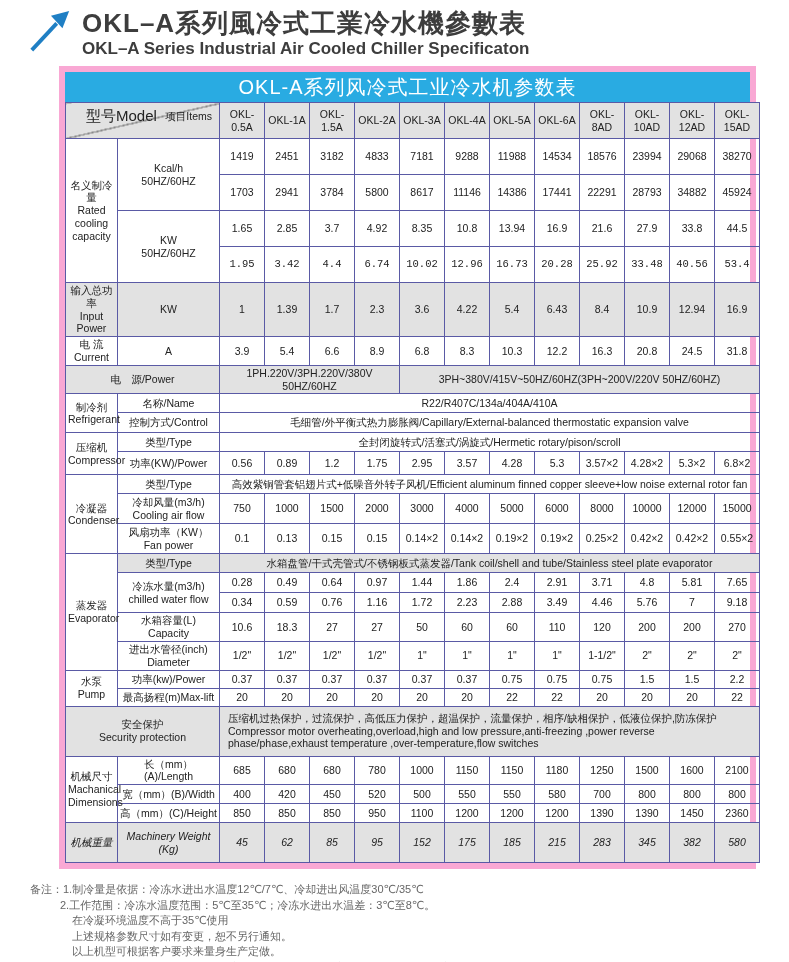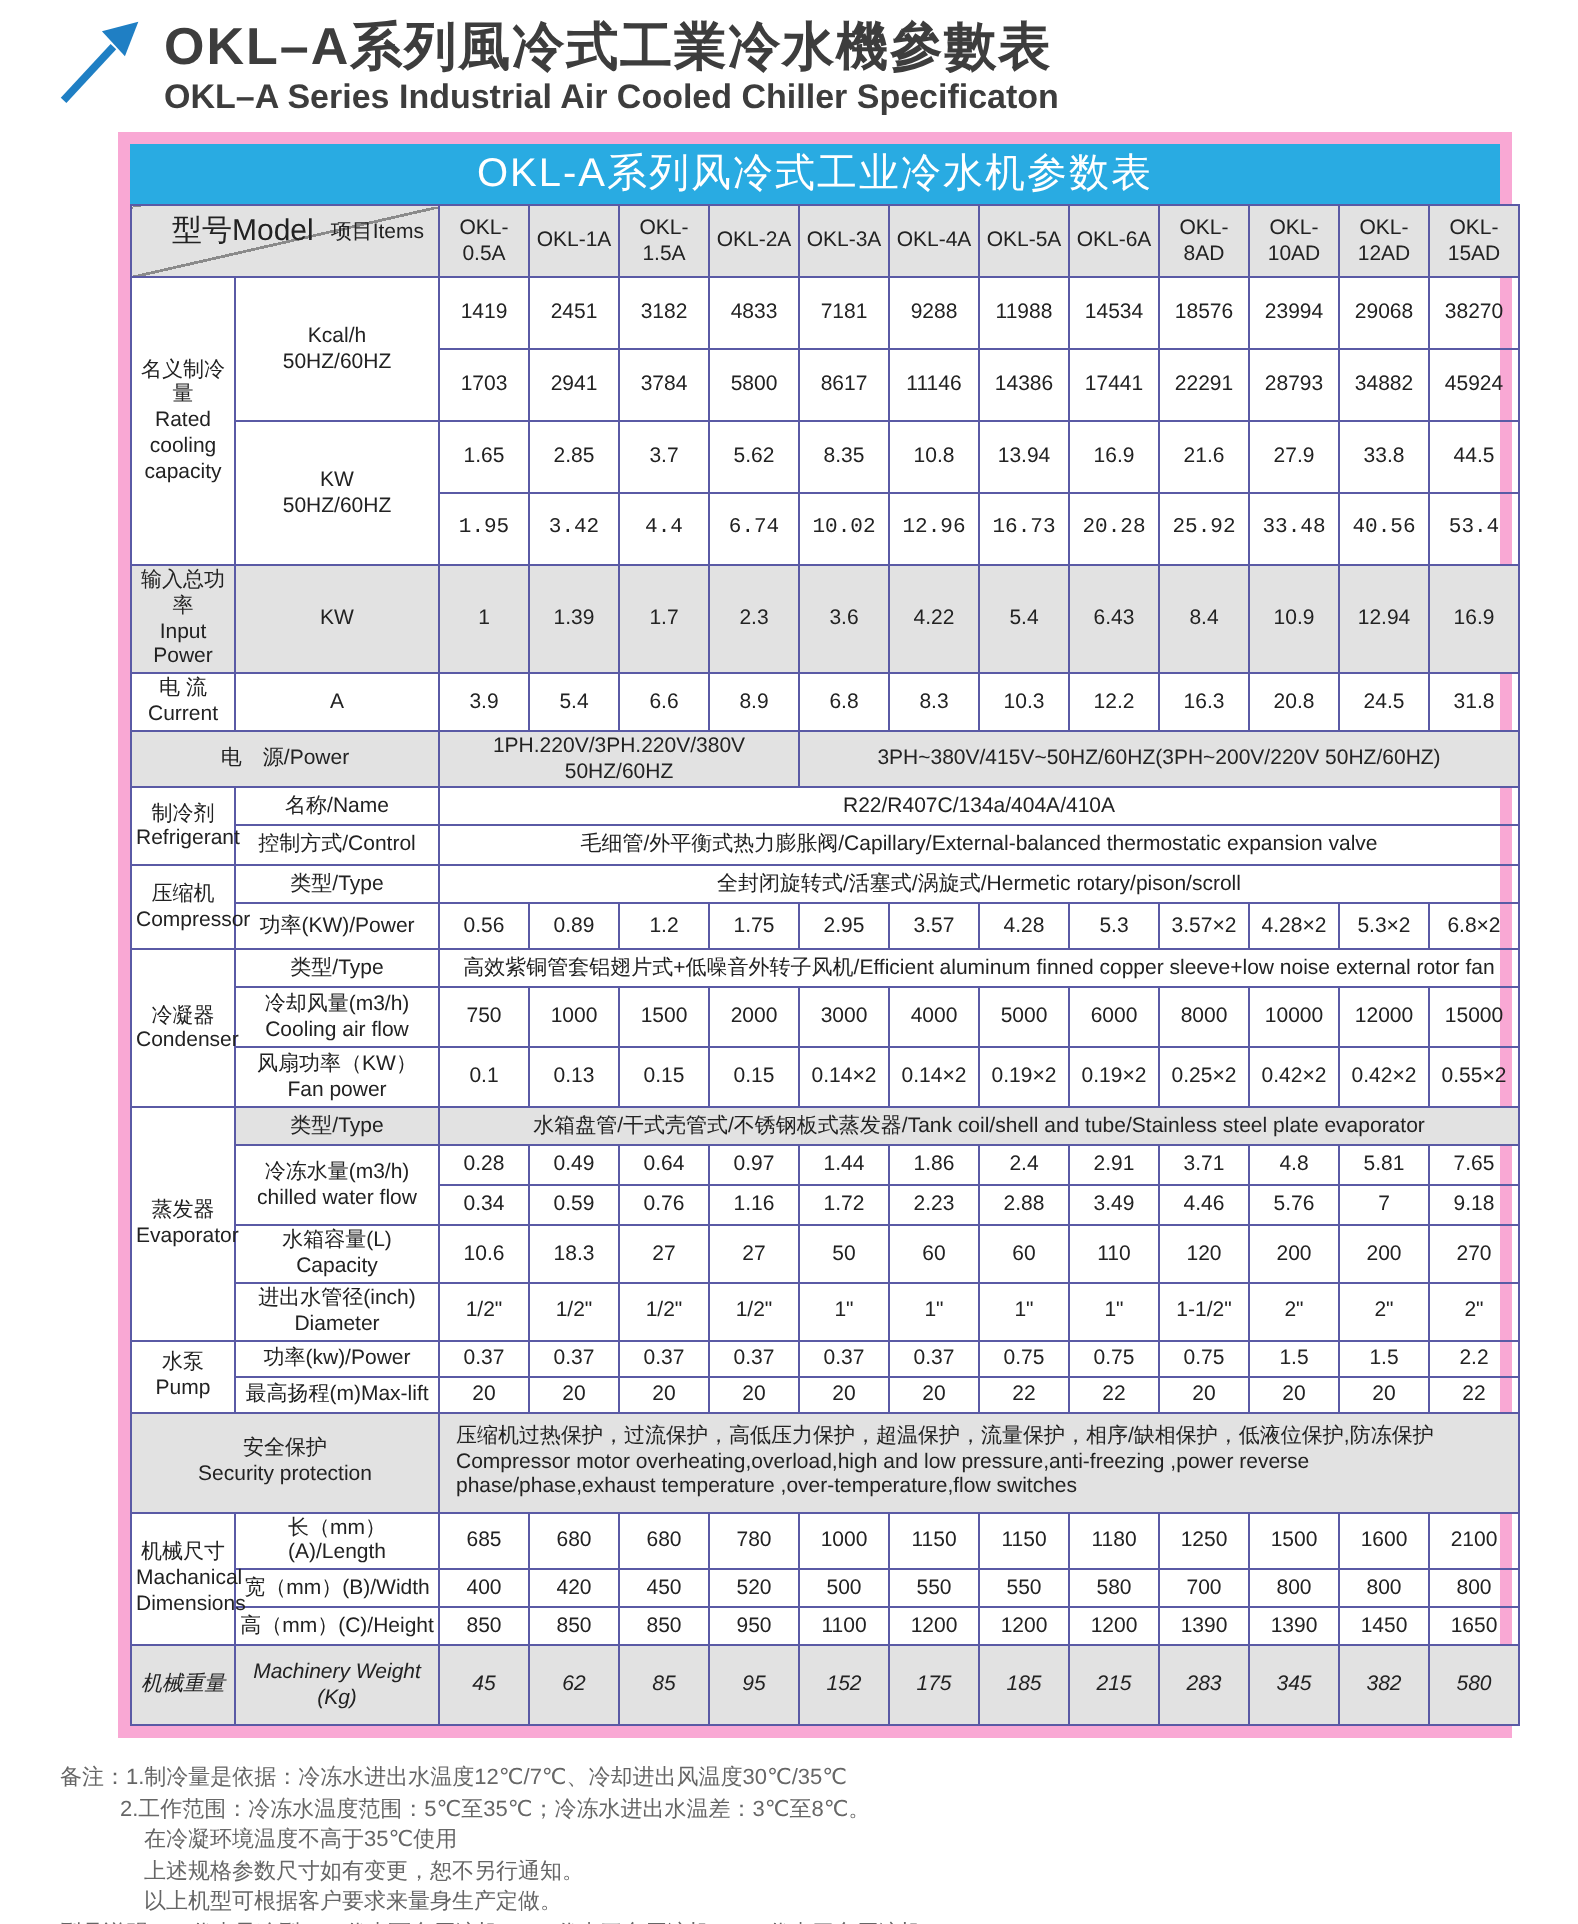--- a/index.html
+++ b/index.html
@@ -116,21 +116,21 @@
             <td>28793</td>
             <td>34882</td>
             <td>45924</td>
           </tr>
           <tr style="height: 36px;">
             <td rowspan="2">KW
 50HZ/60HZ</td>
             <td>1.65</td>
             <td>2.85</td>
             <td>3.7</td>
-            <td>5.62</td>
+            <td>4.92</td>
             <td>8.35</td>
             <td>10.8</td>
             <td>13.94</td>
             <td>16.9</td>
             <td>21.6</td>
             <td>27.9</td>
             <td>33.8</td>
             <td>44.5</td>
           </tr>
           <tr style="height: 36px; font-family: Liberation Mono, monospace;">
@@ -400,21 +400,21 @@
             <td>850</td>
             <td>850</td>
             <td>950</td>
             <td>1100</td>
             <td>1200</td>
             <td>1200</td>
             <td>1200</td>
             <td>1390</td>
             <td>1390</td>
             <td>1450</td>
-            <td>1650</td>
+            <td>2360</td>
           </tr>
           <tr style="height: 40px; font-style: italic;">
             <td class="gray">机械重量</td>
             <td class="gray">Machinery Weight
 (Kg)</td>
             <td class="gray">45</td>
             <td class="gray">62</td>
             <td class="gray">85</td>
             <td class="gray">95</td>
             <td class="gray">152</td>

